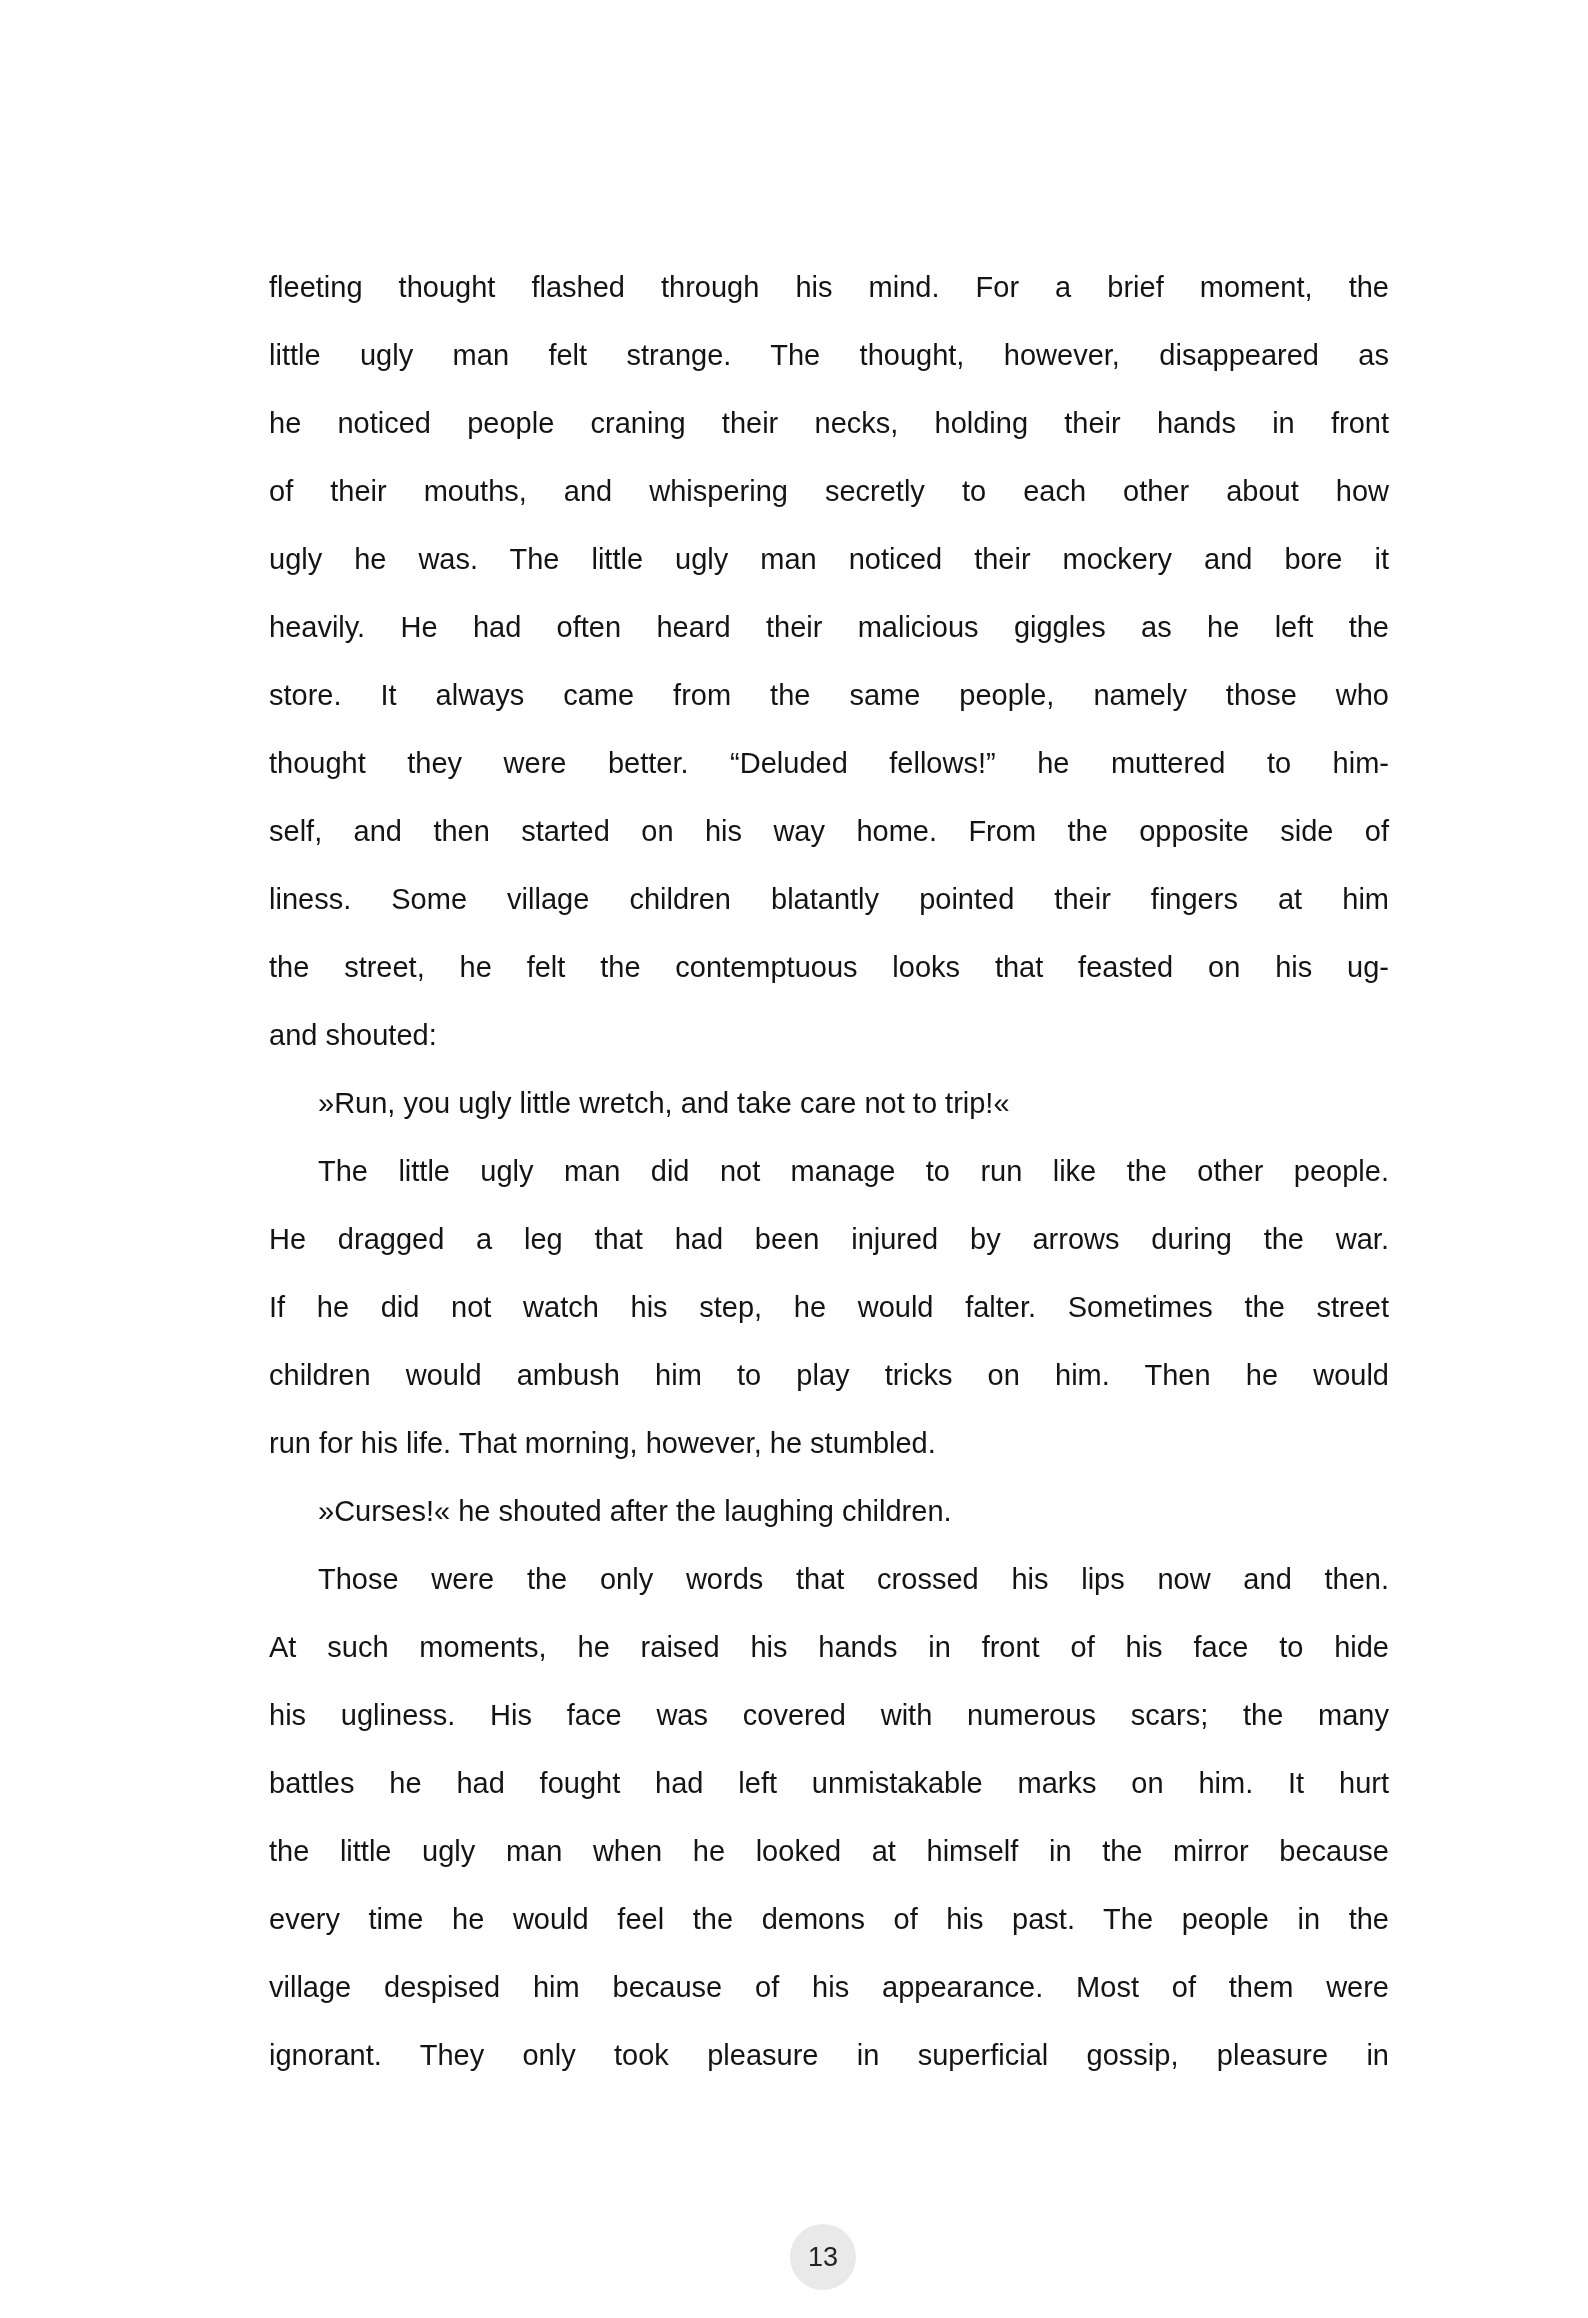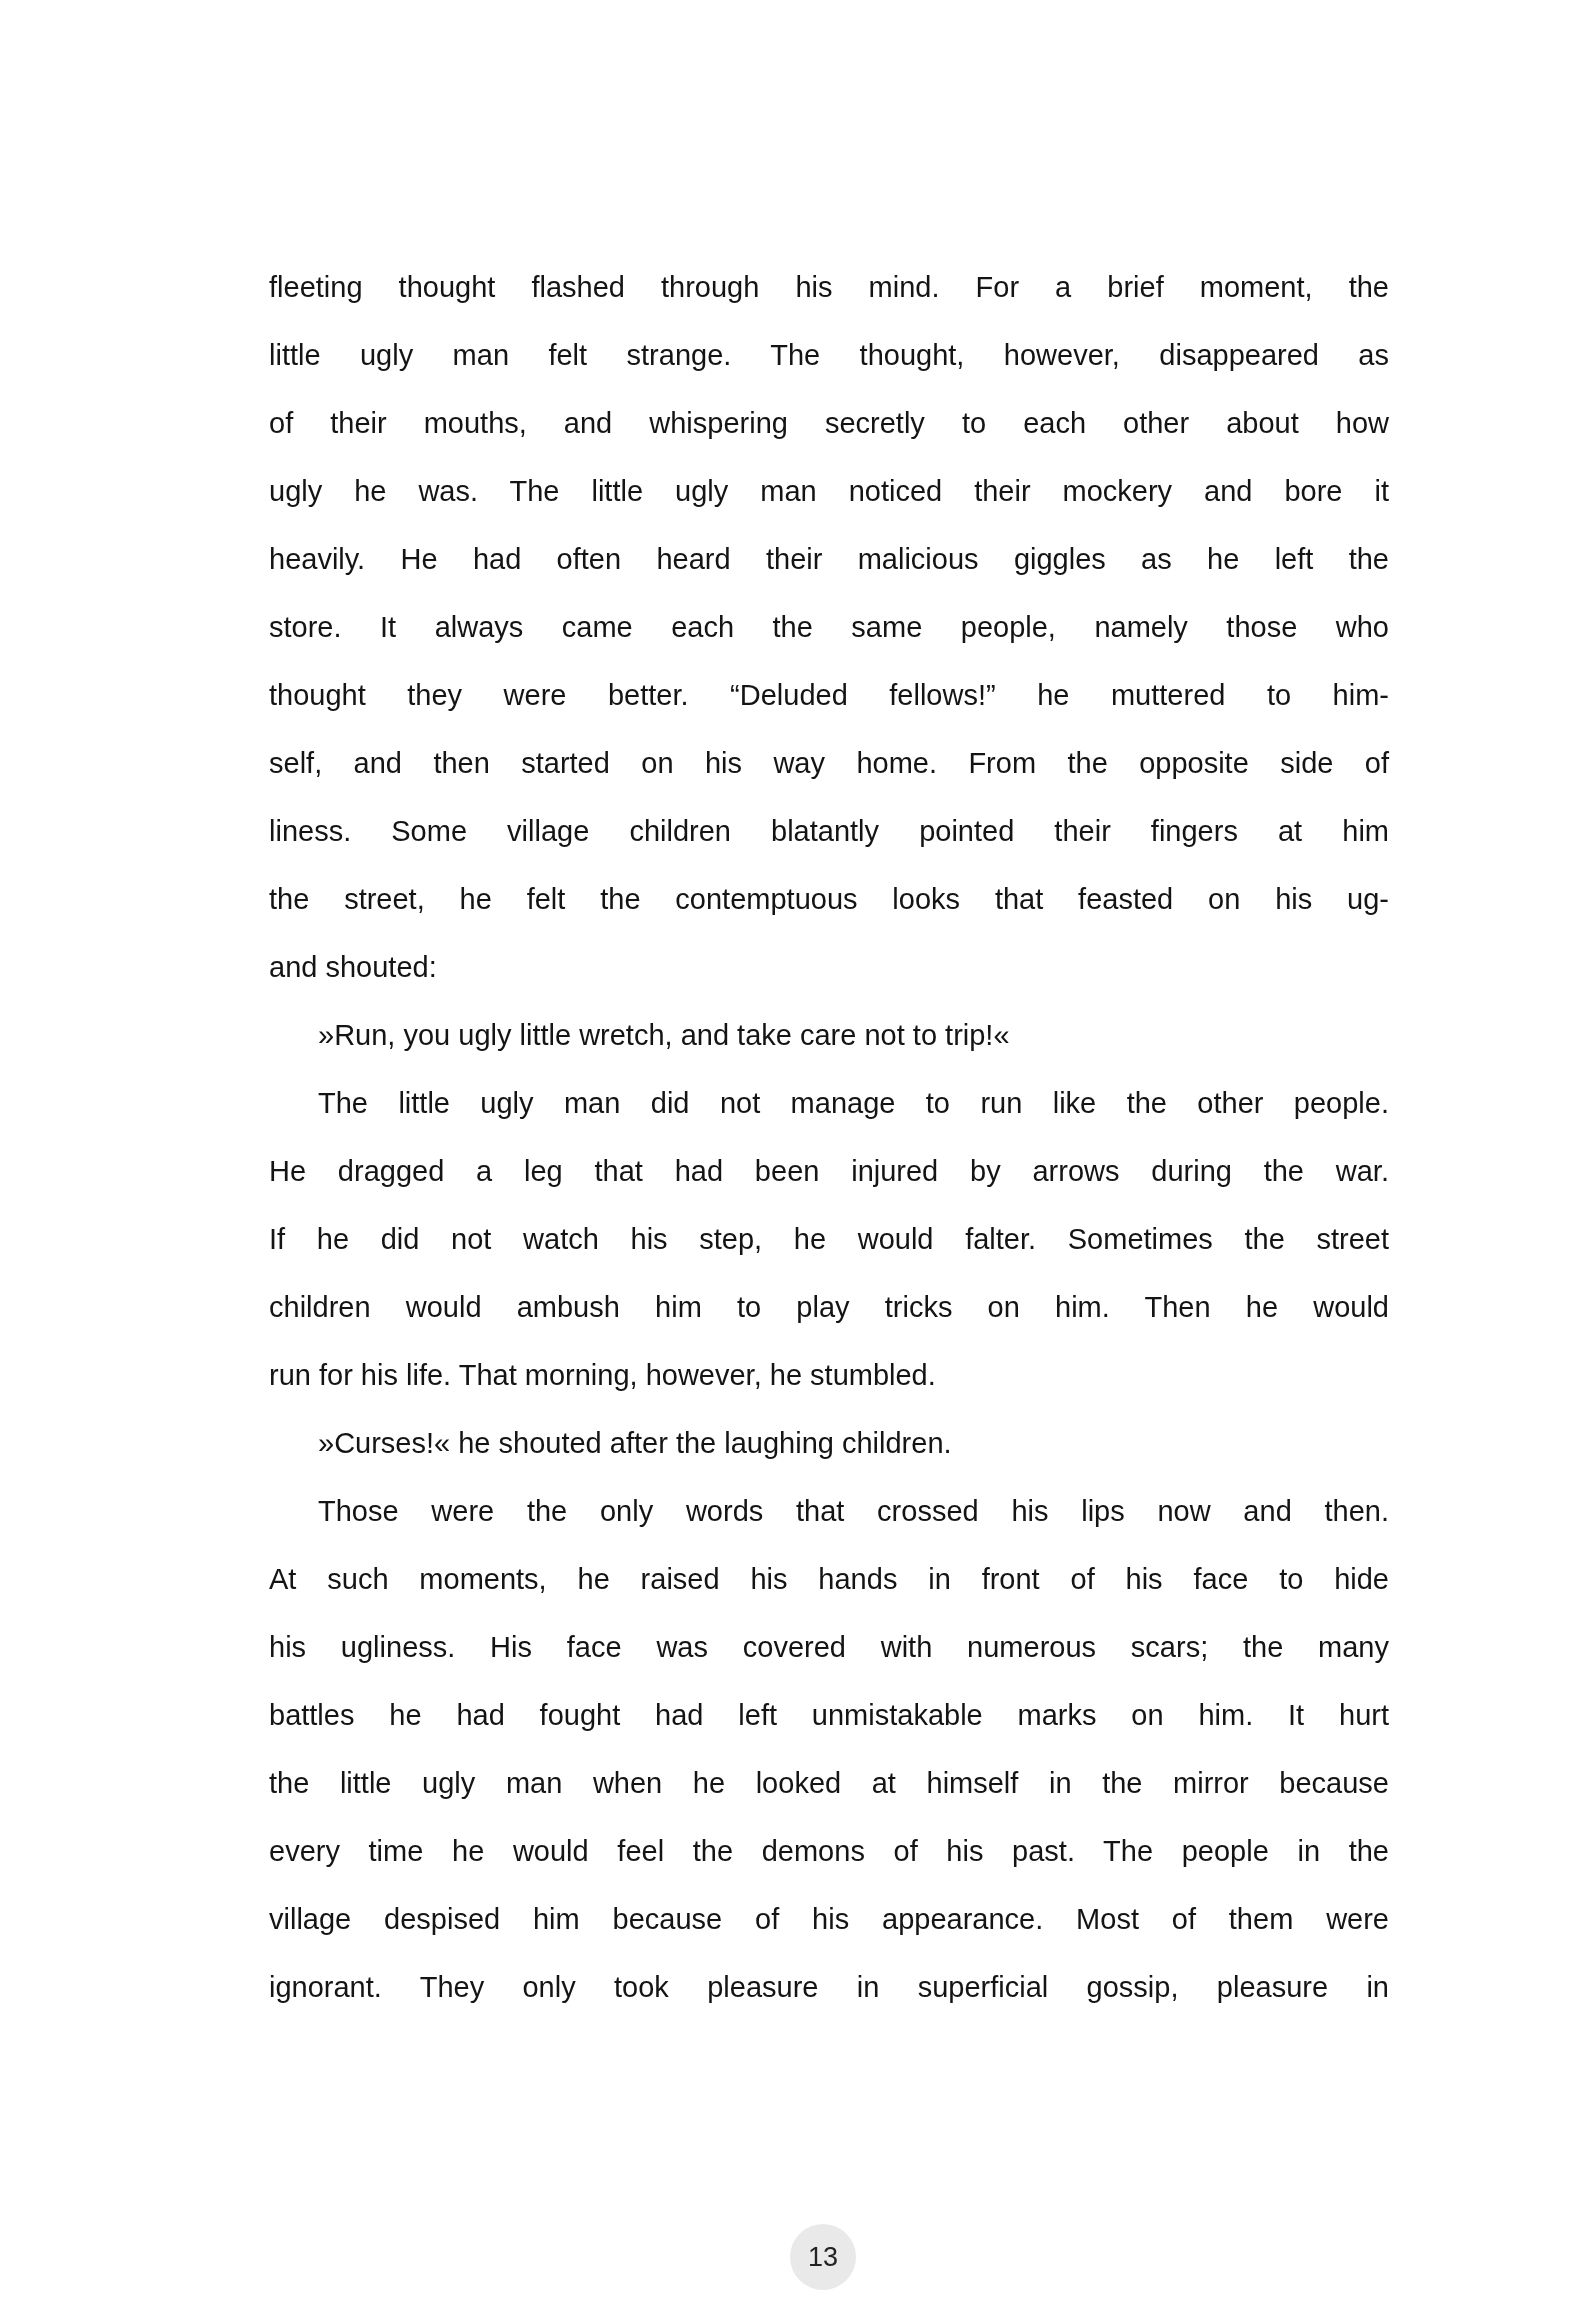--- a/index.html
+++ b/index.html
@@ -49,24 +49,25 @@
   }
 </style>
 </head>
 <body>
 
 <div class="page">
 
   <div class="text-block">
     <div class="line j">fleeting thought flashed through his mind. For a brief moment, the</div>
     <div class="line j">little ugly man felt strange. The thought, however, disappeared as</div>
+    <div class="line j">he noticed people craning their necks, holding their hands in front</div>
     <div class="line j">of their mouths, and whispering secretly to each other about how</div>
     <div class="line j">ugly he was. The little ugly man noticed their mockery and bore it</div>
     <div class="line j">heavily. He had often heard their malicious giggles as he left the</div>
-    <div class="line j">store. It always came each the same people, namely those who</div>
+    <div class="line j">store. It always came from the same people, namely those who</div>
     <div class="line j">thought they were better. “Deluded fellows!” he muttered to him-</div>
     <div class="line j">self, and then started on his way home. From the opposite side of</div>
     <div class="line j">liness. Some village children blatantly pointed their fingers at him</div>
     <div class="line j">the street, he felt the contemptuous looks that feasted on his ug-</div>
     <div class="line">and shouted:</div>
     <div class="line in">»Run, you ugly little wretch, and take care not to trip!«</div>
     <div class="line in j">The little ugly man did not manage to run like the other people.</div>
     <div class="line j">He dragged a leg that had been injured by arrows during the war.</div>
     <div class="line j">If he did not watch his step, he would falter. Sometimes the street</div>
     <div class="line j">children would ambush him to play tricks on him. Then he would</div>

